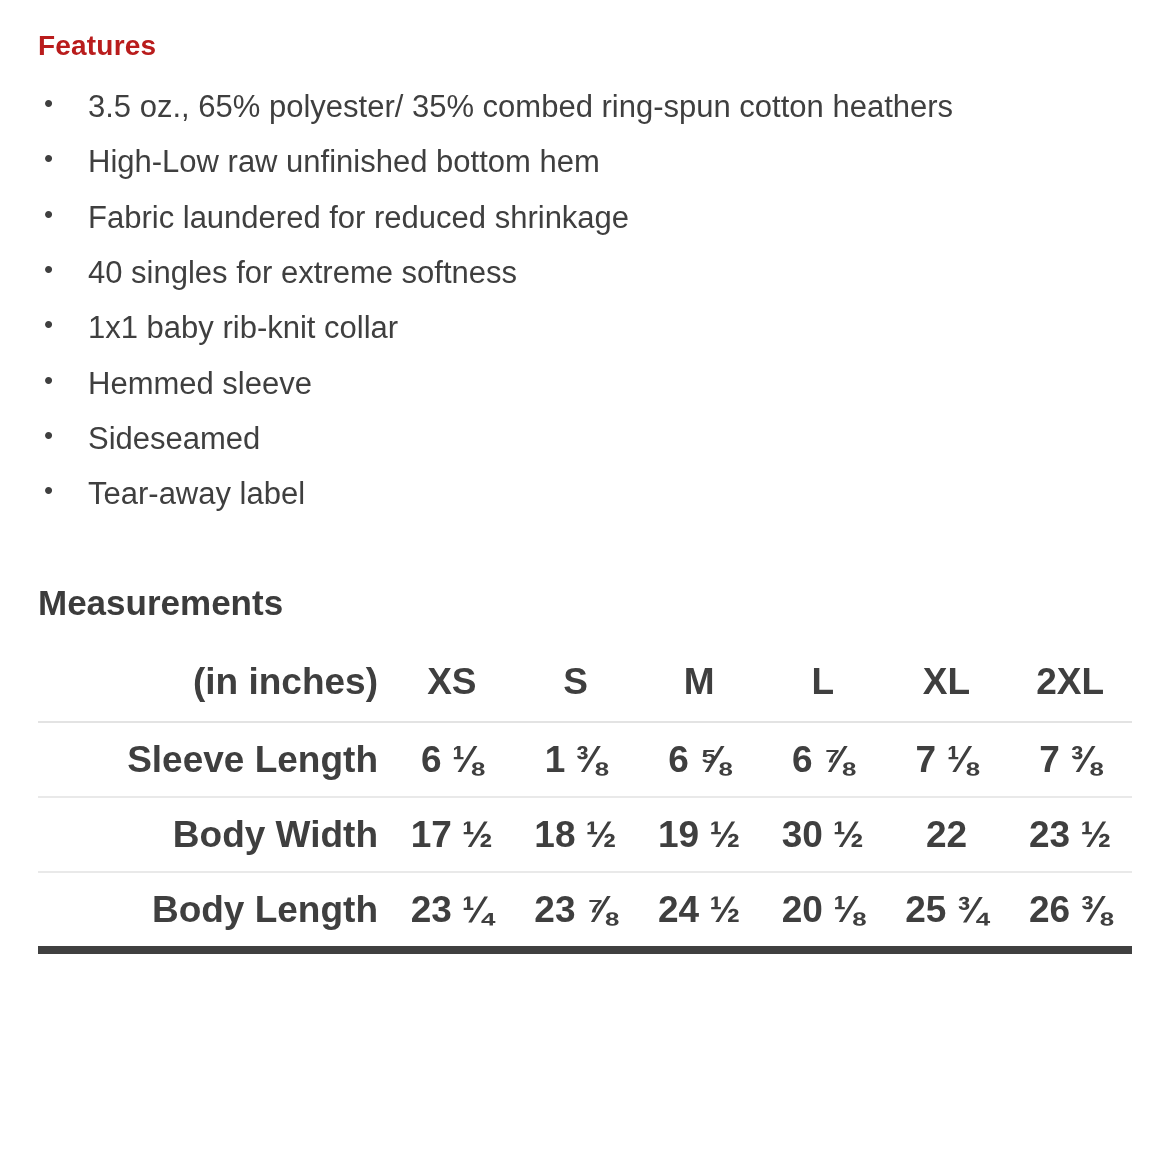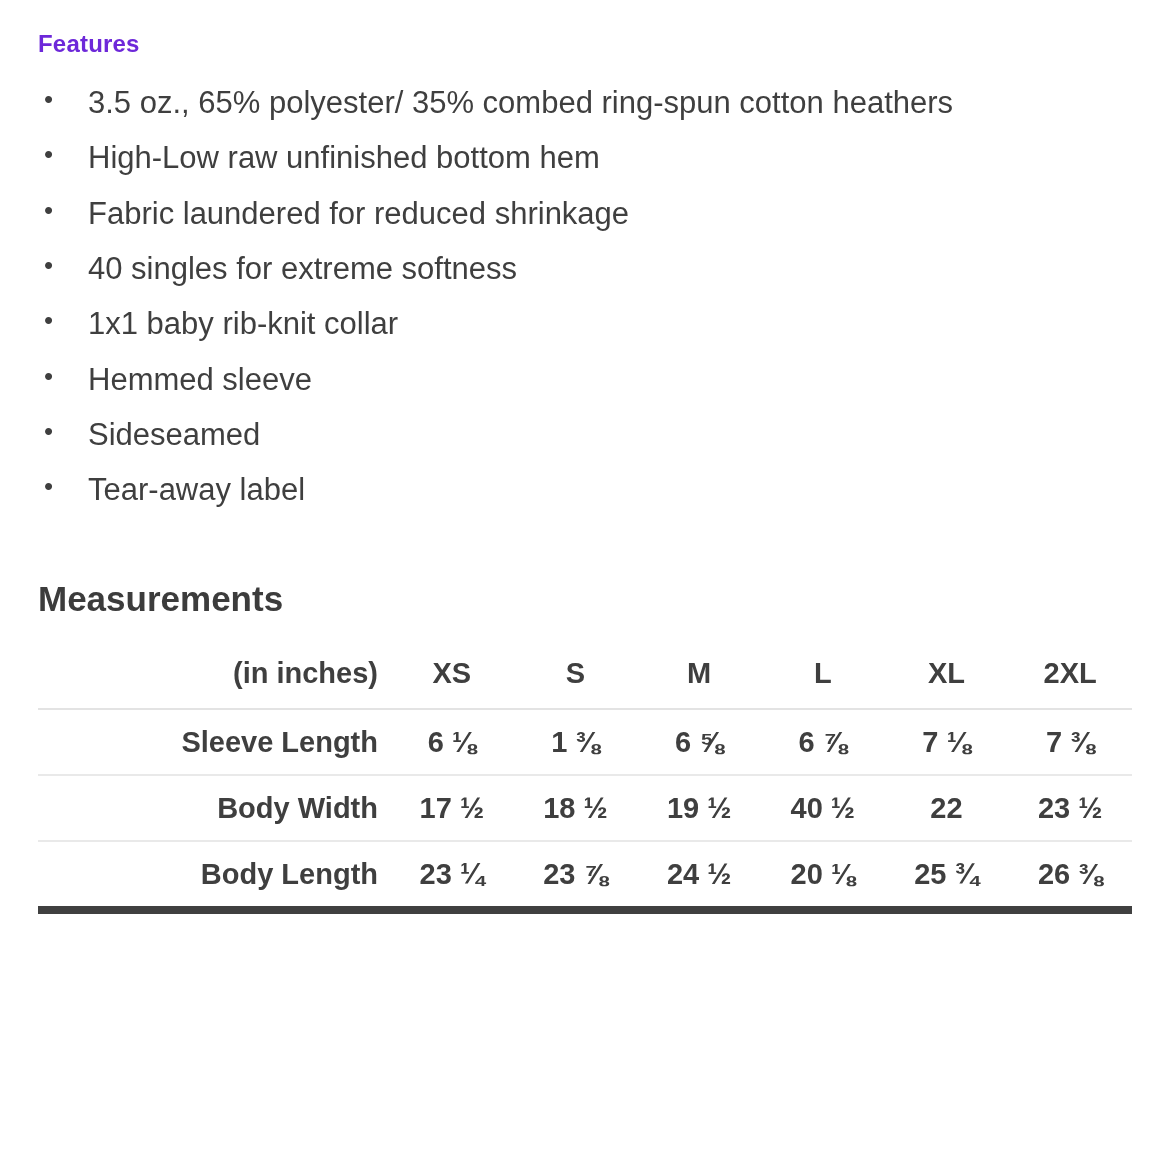--- a/index.html
+++ b/index.html
@@ -15,23 +15,23 @@
     -webkit-font-smoothing: antialiased;
   }
   .page {
     box-sizing: border-box;
     width: 1170px;
     height: 1172px;
     padding: 30px 38px 0 38px;
     position: relative;
   }
   .section-title {
-    font-size: 24px;
+    font-size: 28px;
     font-weight: bold;
-    color: #6d28d9;
+    color: #b91c1c;
     margin: 0 0 18px 0;
     letter-spacing: 0.2px;
   }
   ul.features {
     list-style: none;
     margin: 0;
     padding: 0;
   }
   ul.features li {
     position: relative;
@@ -57,21 +57,21 @@
     margin: 62px 0 22px 0;
   }
   table.size-table {
     border-collapse: collapse;
     width: 1094px;
     margin-left: 0;
     table-layout: fixed;
   }
   table.size-table th,
   table.size-table td {
-    font-size: 29px;
+    font-size: 37px;
     color: #3f3f3f;
     padding: 16px 0 15px 0;
     text-align: center;
     font-weight: 400;
     white-space: nowrap;
   }
   table.size-table thead th {
     font-weight: bold;
     padding-bottom: 18px;
     border-bottom: 2px solid #e3e3e3;
@@ -154,21 +154,21 @@
         <td>6 ⅝</td>
         <td>6 ⅞</td>
         <td>7 ⅛</td>
         <td>7 ⅜</td>
       </tr>
       <tr>
         <td class="rowlabel">Body Width</td>
         <td>17 ½</td>
         <td>18 ½</td>
         <td>19 ½</td>
-        <td>40 ½</td>
+        <td>30 ½</td>
         <td>22</td>
         <td>23 ½</td>
       </tr>
       <tr>
         <td class="rowlabel">Body Length</td>
         <td>23 ¼</td>
         <td>23 ⅞</td>
         <td>24 ½</td>
         <td>20 ⅛</td>
         <td>25 ¾</td>

